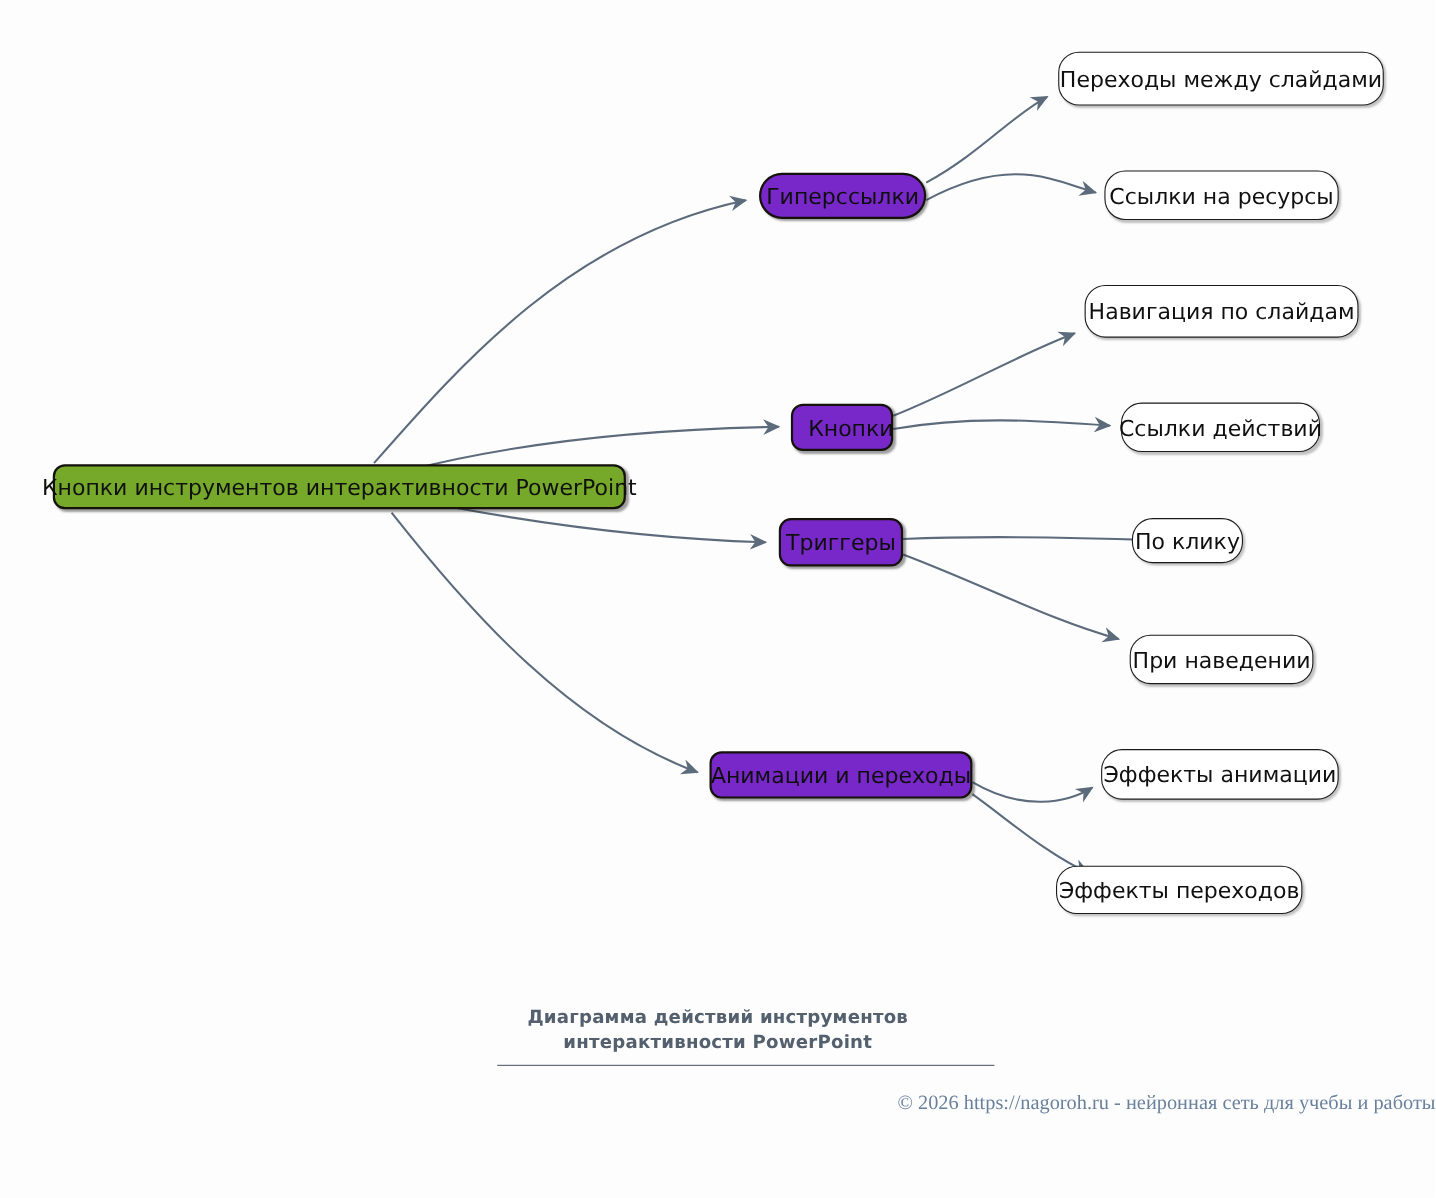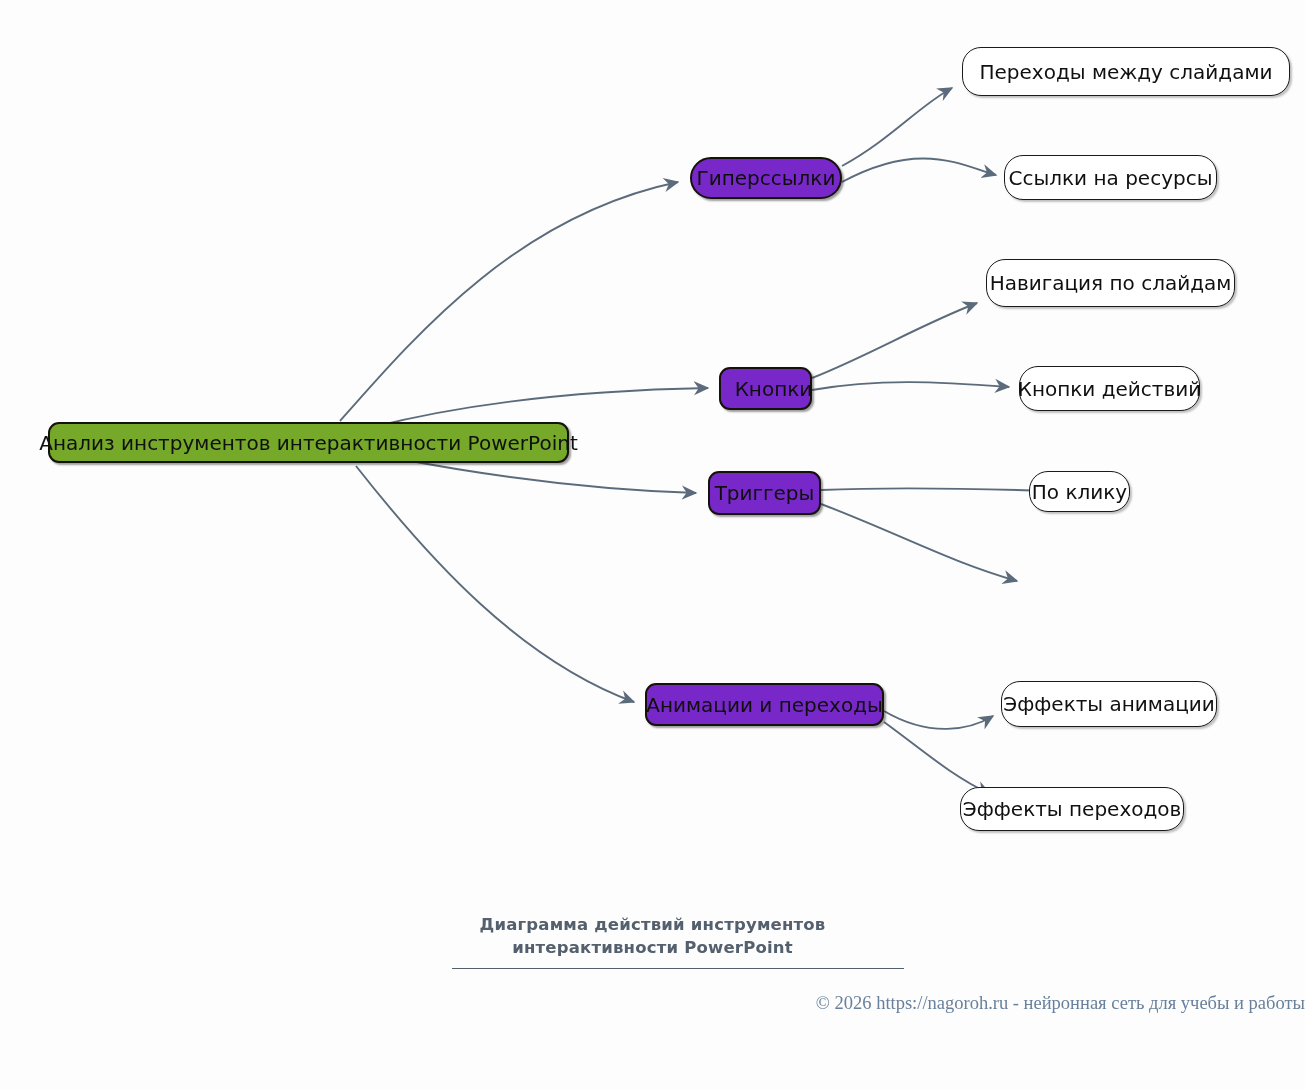--- a/index.html
+++ b/index.html
@@ -115,48 +115,51 @@
 
       <path d="M 821 490 C 890 487 990 489 1049 491"></path>
       <path d="M 821 504 C 900 534 950 562 1017 581"></path>
 
       <path d="M 884 711 C 930 738 970 730 993 716"></path>
       <path d="M 884 722 C 920 748 950 775 990 794"></path>
     </g>
   </svg>
 
   <div class="node node-root" style="left:48px; top:422px; width:521px; height:41px;">
-    <span>Анализ инструментов интерактивности PowerPoint</span>
+    <span>Кнопки инструментов интерактивности PowerPoint</span>
   </div>
 
   <div class="node node-branch" style="left:690px; top:157px; width:152px; height:42px;border-radius:21px;">
     <span>Гиперссылки</span>
   </div>
-  <div class="node node-leaf" style="left:962px; top:47px; width:328px; height:49px;">
+  <div class="node node-leaf" style="left:962px; top:47px; width:296px; height:49px;">
     <span>Переходы между слайдами</span>
   </div>
   <div class="node node-leaf" style="left:1004px; top:155px; width:213px; height:45px;">
     <span>Ссылки на ресурсы</span>
   </div>
 
   <div class="node node-branch" style="left:719px; top:367px; width:93px; height:43px;padding-left:16px;">
     <span>Кнопки</span>
   </div>
   <div class="node node-leaf" style="left:986px; top:259px; width:249px; height:48px;">
     <span>Навигация по слайдам</span>
   </div>
   <div class="node node-leaf" style="left:1019px; top:366px; width:181px; height:45px;">
-    <span>Кнопки действий</span>
+    <span>Ссылки действий</span>
   </div>
 
   <div class="node node-branch" style="left:708px; top:471px; width:113px; height:44px;">
     <span>Триггеры</span>
   </div>
   <div class="node node-leaf" style="left:1029px; top:471px; width:101px; height:41px;">
     <span>По клику</span>
+  </div>
+  <div class="node node-leaf" style="left:1027px; top:577px; width:167px; height:45px;">
+    <span>При наведении</span>
   </div>
 
   <div class="node node-branch" style="left:645px; top:683px; width:239px; height:43px;">
     <span>Анимации и переходы</span>
   </div>
   <div class="node node-leaf" style="left:1001px; top:681px; width:216px; height:46px;">
     <span>Эффекты анимации</span>
   </div>
   <div class="node node-leaf" style="left:960px; top:787px; width:224px; height:44px;text-align:right;">
     <span>Эффекты переходов</span>

